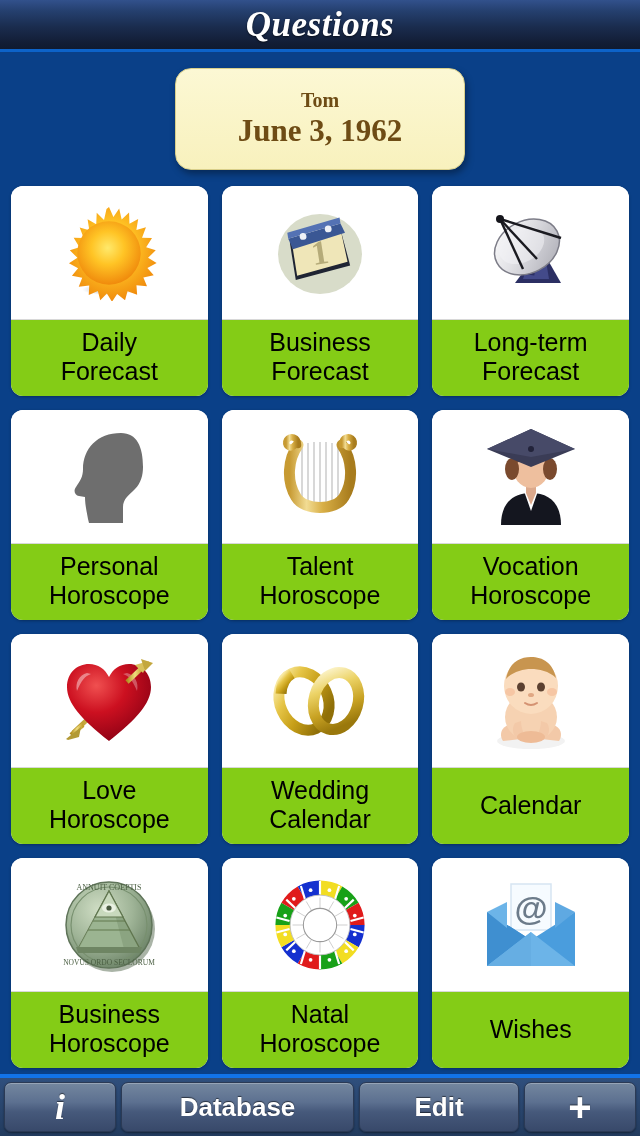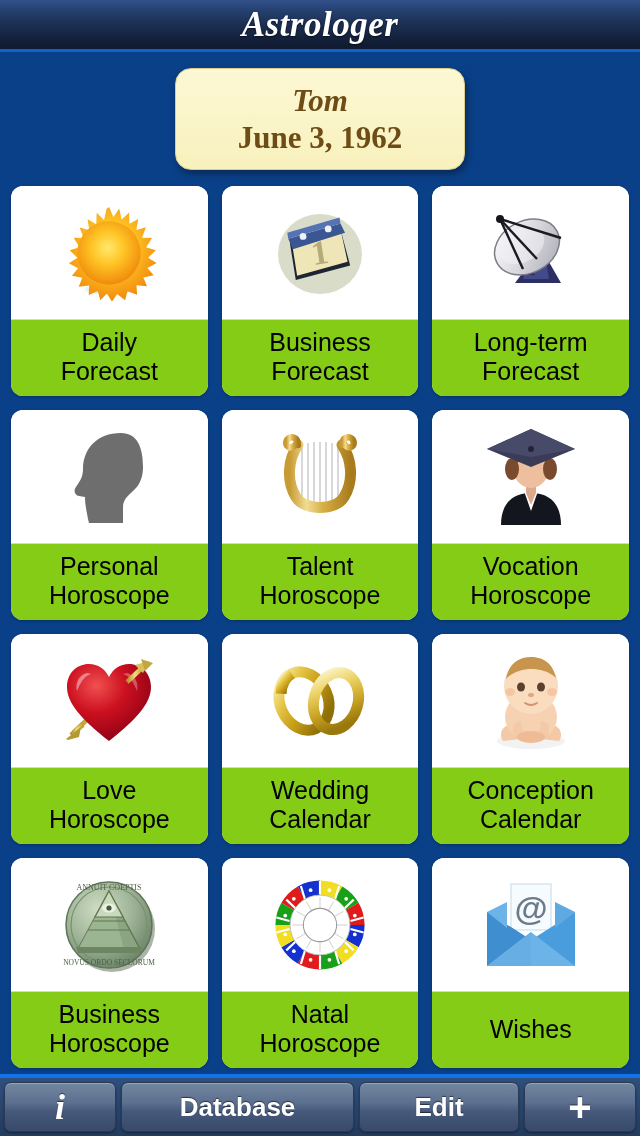--- a/index.html
+++ b/index.html
@@ -66,23 +66,22 @@
     border-radius: 16px;
     box-shadow: 2px 4px 7px rgba(0,0,0,0.35);
     display: flex;
     flex-direction: column;
     align-items: center;
     justify-content: center;
     gap: 1px;
   }
   .person-name {
     font-family: "Liberation Serif", serif;
-    font-style: italic;
     font-weight: bold;
-    font-size: 31px;
+    font-size: 20px;
     color: #6e4c15;
     line-height: 1.15;
   }
   .person-date {
     font-family: "Liberation Serif", serif;
     font-weight: bold;
     font-size: 31px;
     color: #6e4c15;
     line-height: 1.15;
   }
@@ -168,21 +167,21 @@
     font-size: 36px;
   }
   .tb-label.plus { font-size: 40px; font-weight: bold; }
 </style>
 </head>
 <body>
 
 <div id="app">
 
   <div class="titlebar">
-    <div class="titlebar-text">Astrologer</div>
+    <div class="titlebar-text">Questions</div>
   </div>
 
   <div class="person-area">
     <div class="person-card">
       <div class="person-name">Tom</div>
       <div class="person-date">June 3, 1962</div>
     </div>
   </div>
 
   <div class="grid">
@@ -410,21 +409,20 @@
           <path d="M27 28 C30 12 40 6 52 6 C64 6 74 12 77 27 C70 20 60 18 52 18 C44 18 33 21 27 28 Z" fill="#c8954f"></path>
           <ellipse cx="42" cy="36" rx="4" ry="4.6" fill="#5b4030"></ellipse>
           <ellipse cx="62" cy="36" rx="4" ry="4.6" fill="#5b4030"></ellipse>
           <ellipse cx="52" cy="44" rx="3" ry="2" fill="#e0a783"></ellipse>
           <path d="M46 52 Q52 56 58 52" fill="none" stroke="#d49272" stroke-width="2" stroke-linecap="round"></path>
           <ellipse cx="31" cy="41" rx="5" ry="4" fill="#f4b893" opacity="0.6"></ellipse>
           <ellipse cx="73" cy="41" rx="5" ry="4" fill="#f4b893" opacity="0.6"></ellipse>
         </svg>
       </div>
       <div class="tile-label">
-        <span>Conception</span>
         <span>Calendar</span>
       </div>
     </div>
 
     <div class="tile">
       <div class="tile-icon">
         <svg width="98" height="96" viewBox="0 0 98 96">
           <defs>
             <radialGradient id="coinGrad" cx="38%" cy="32%" r="72%">
               <stop offset="0%" stop-color="#cfddc4"></stop>

